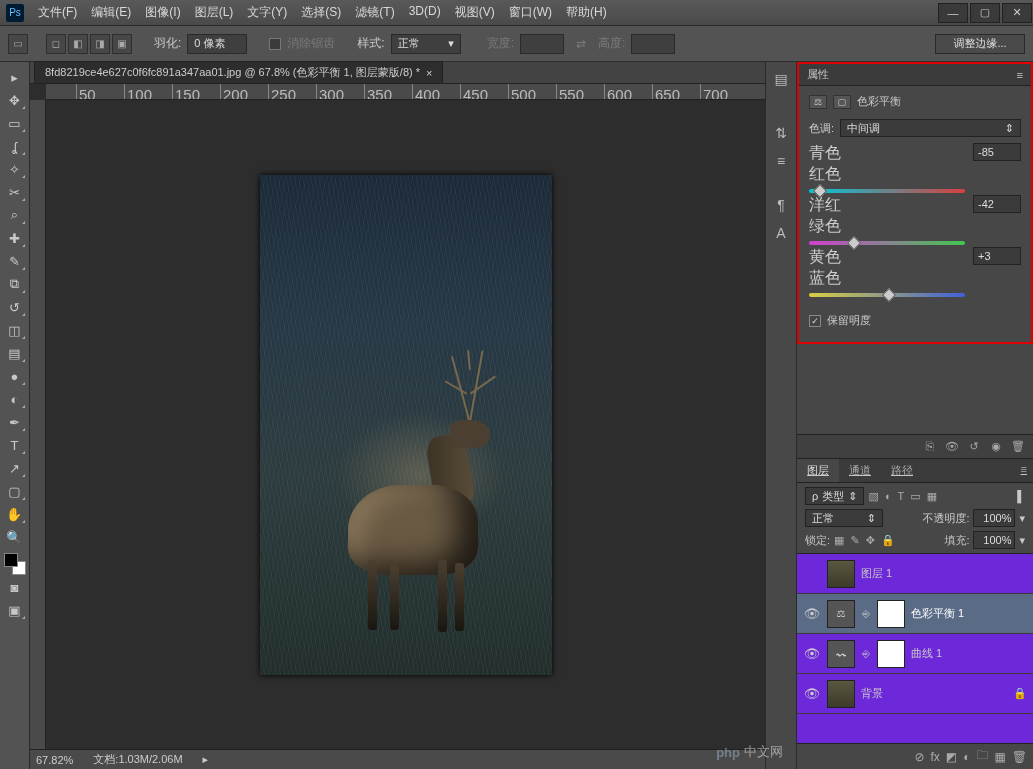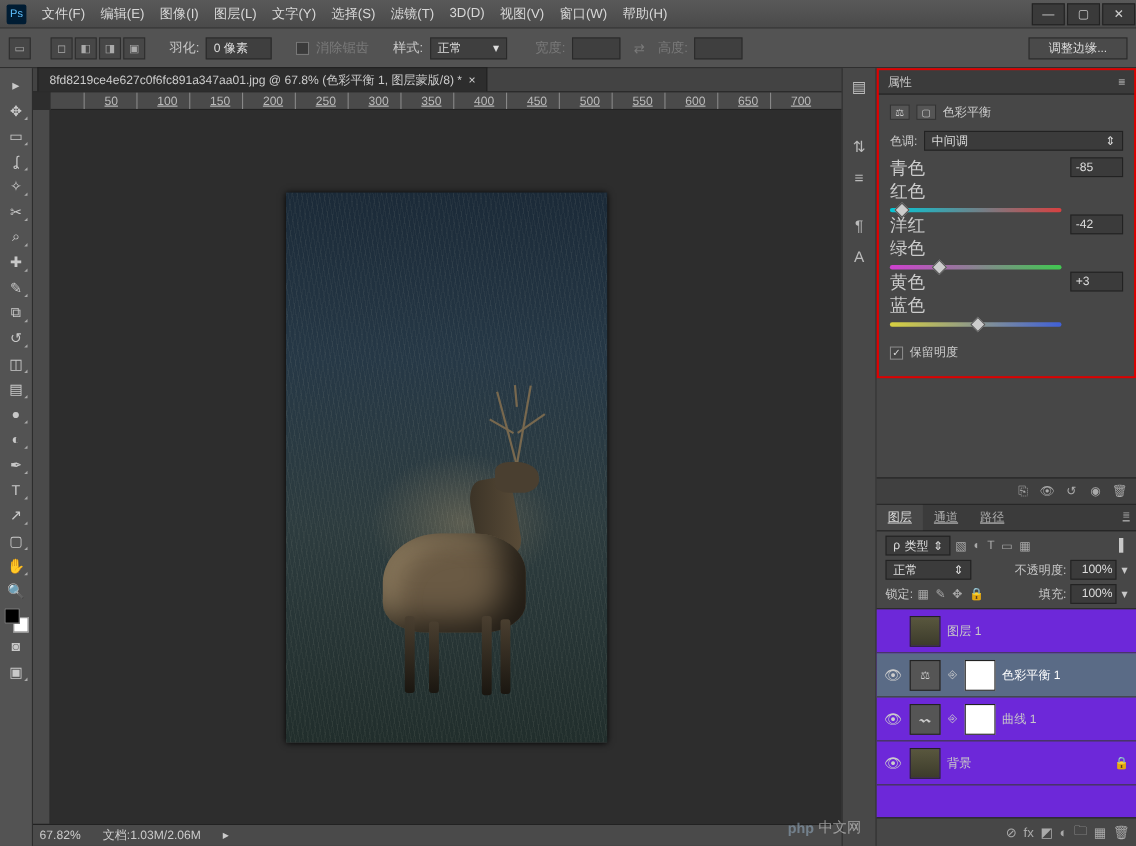--- a/index.html
+++ b/index.html
@@ -102,21 +102,21 @@
 .thumb.grass { background:linear-gradient(#59573e,#3c3b2b); }
 .thumb.white { background:#fff; }
 .thumb.adj { background:#555; display:flex; align-items:center; justify-content:center; font-size:10px; color:#ccc; }
 .link-icon { width:10px; font-size:10px; color:#ccc; text-align:center;}
 .layer-name { font-size:11px; }
 .lock-icon { margin-left:auto; color:#bbb; font-size:11px; }
 
 .layers-footer { height:26px; border-top:1px solid #222; display:flex; align-items:center; justify-content:flex-end; padding:0 6px; gap:6px; color:#aaa; font-size:12px;}
 
 .ruler-tick { position:absolute; top:0; height:16px; border-left:1px solid #888; }
-.ruler-tick span { position:absolute; top:2px; left:18px; font-size:11px; color:#bbb;text-decoration:underline; }
+.ruler-tick span { position:absolute; top:2px; left:2px; font-size:15px; color:#bbb;text-decoration:underline; }
 
 .watermark { position:absolute; right:250px; bottom:8px; color:#d9d9d9; font-size:13px; opacity:0.6; display:flex; align-items:center; gap:4px; pointer-events:none;}
 .watermark b { color:#8ea4b8; }
 </style>
 </head>
 <body>
 
 <div class="titlebar">
   <div class="ps-logo">Ps</div>
   <div class="menubar">

